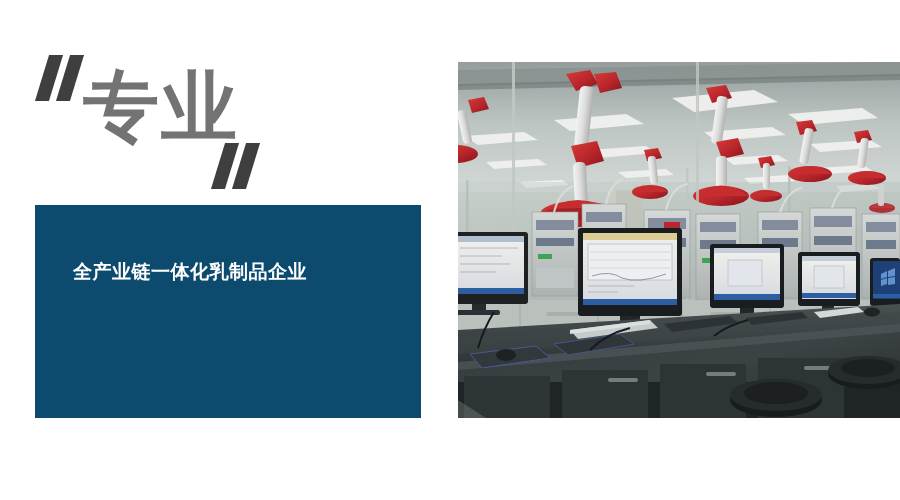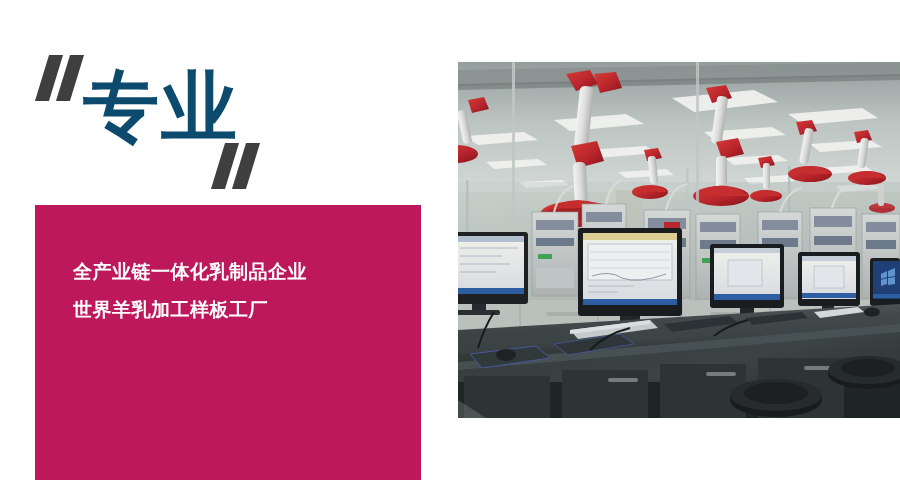--- a/index.html
+++ b/index.html
@@ -42,32 +42,32 @@
   #quote-open { left:7px; top:0px; }
   #quote-open .bar { width:14px; height:46px; }
   #quote-close { left:183px; top:88px; }
   #quote-close .bar { width:14px; height:46px; }
 
   #headline-text {
     position:absolute;
     left:48px; top:14px;
     font-size:76px;
     font-weight:bold;
-    color:#0c4a6e;
+    color:#737373;
     letter-spacing:2px;
     line-height:1;
     white-space:nowrap;
   }
 
   
   #green-card {
     position:absolute;
     left:35px; top:205px;
-    width:386px; height:275px;
-    background:#be185d;
+    width:386px; height:213px;
+    background:#0c4a6e;
   }
   #green-card-list {
     position:absolute;
     left:38px; top:48px;
     right:14px;
   }
   .green-line {
     color:#ffffff;
     font-size:19px;
     font-weight:bold;
@@ -105,21 +105,20 @@
       <div class="quote-mark" id="quote-close">
         <span class="bar"></span>
           <span class="bar"></span>
       </div>
 
     </div>
 
     <div id="green-card">
       <div id="green-card-list">
         <div class="green-line">全产业链一体化乳制品企业</div>
-        <div class="green-line">世界羊乳加工样板工厂</div>
       </div>
     </div>
 
   </div>
 
   <div id="photo">
     <svg viewBox="0 0 442 356" xmlns="http://www.w3.org/2000/svg">
       <defs>
         <linearGradient id="ceilG" x1="0" y1="0" x2="0" y2="1">
           <stop offset="0" stop-color="#9aa3a1"></stop>

